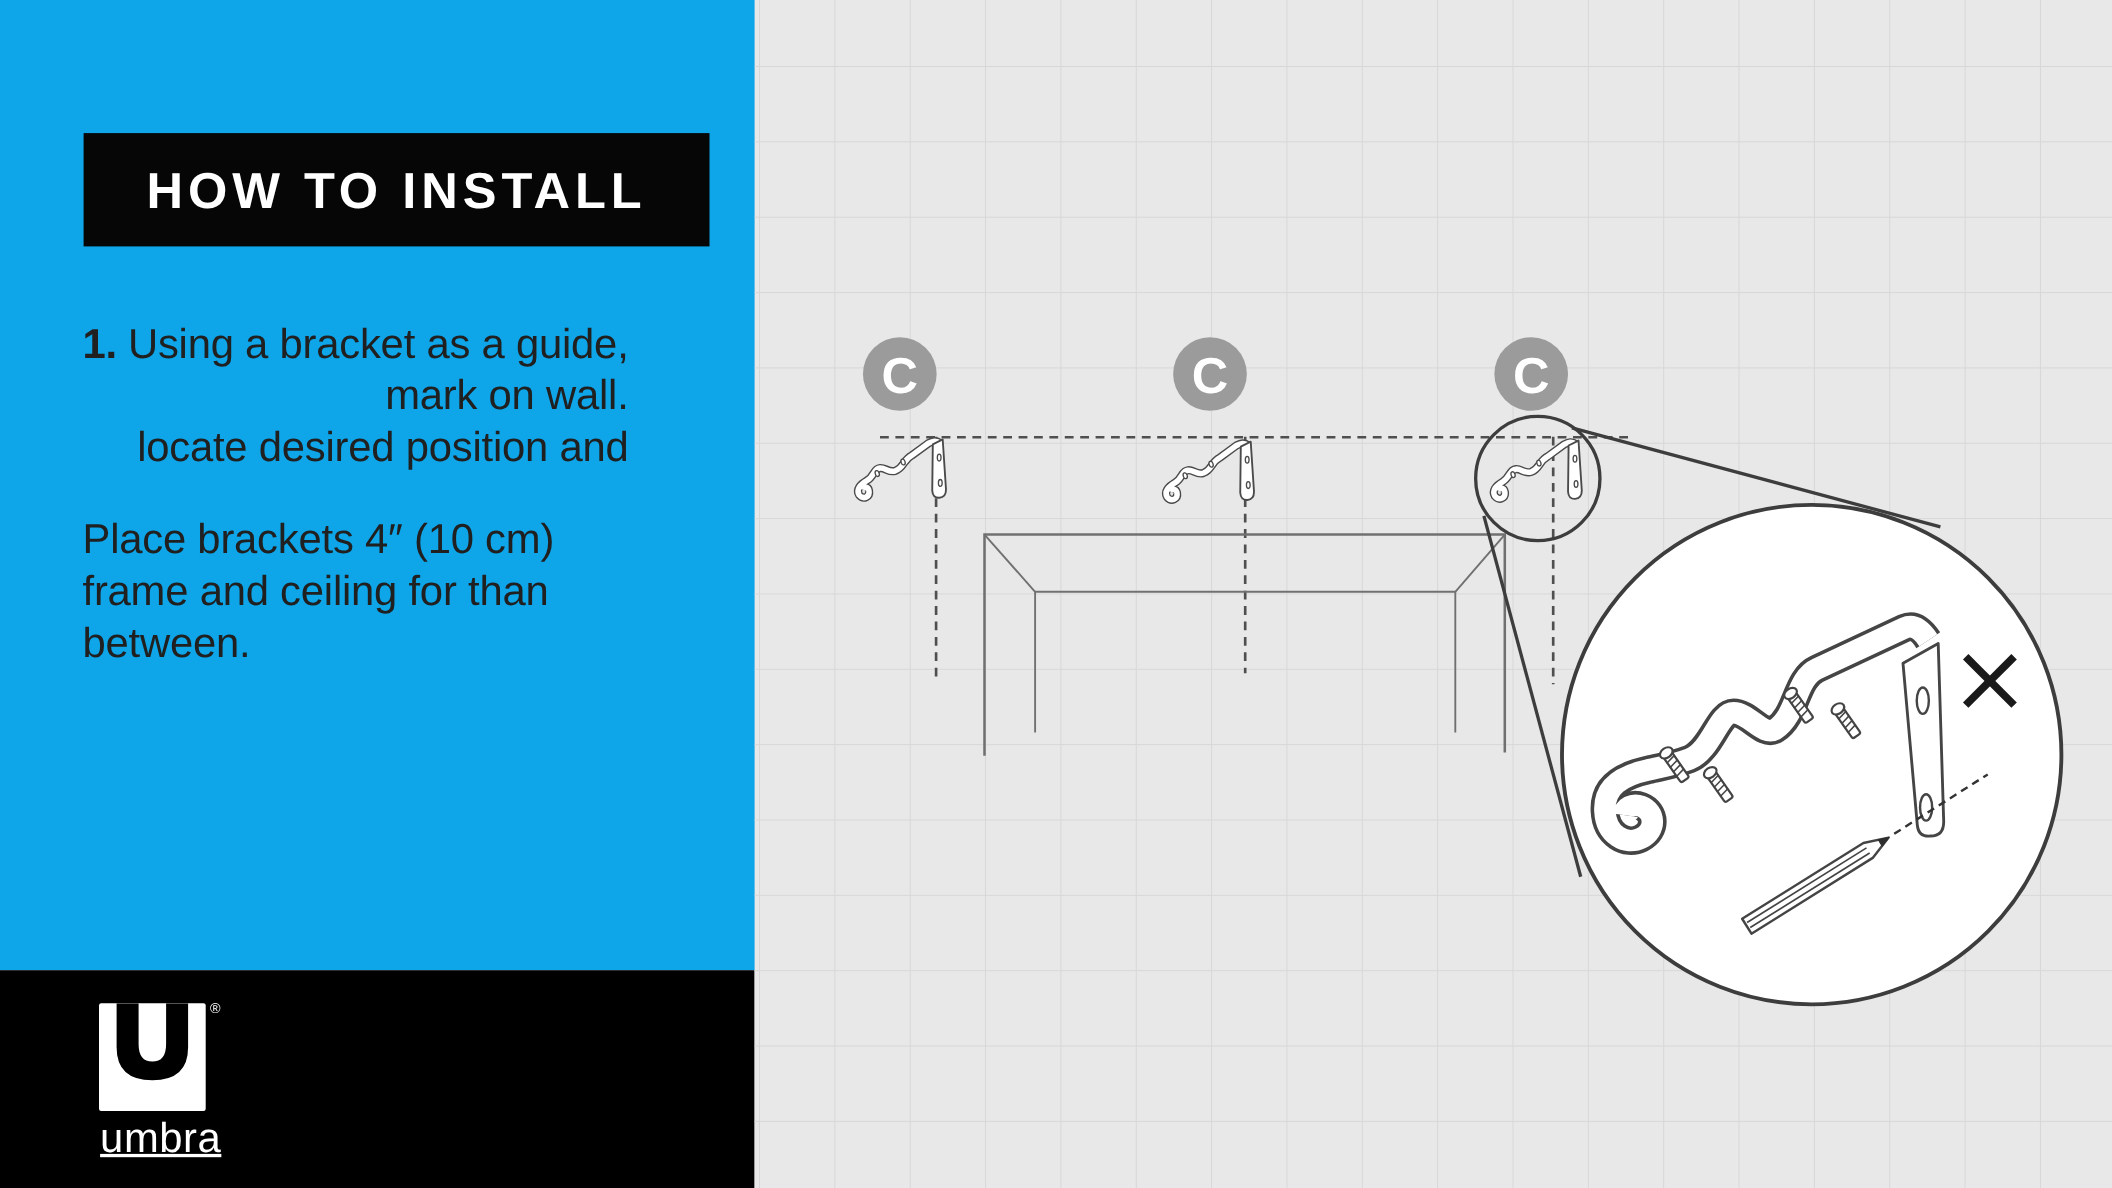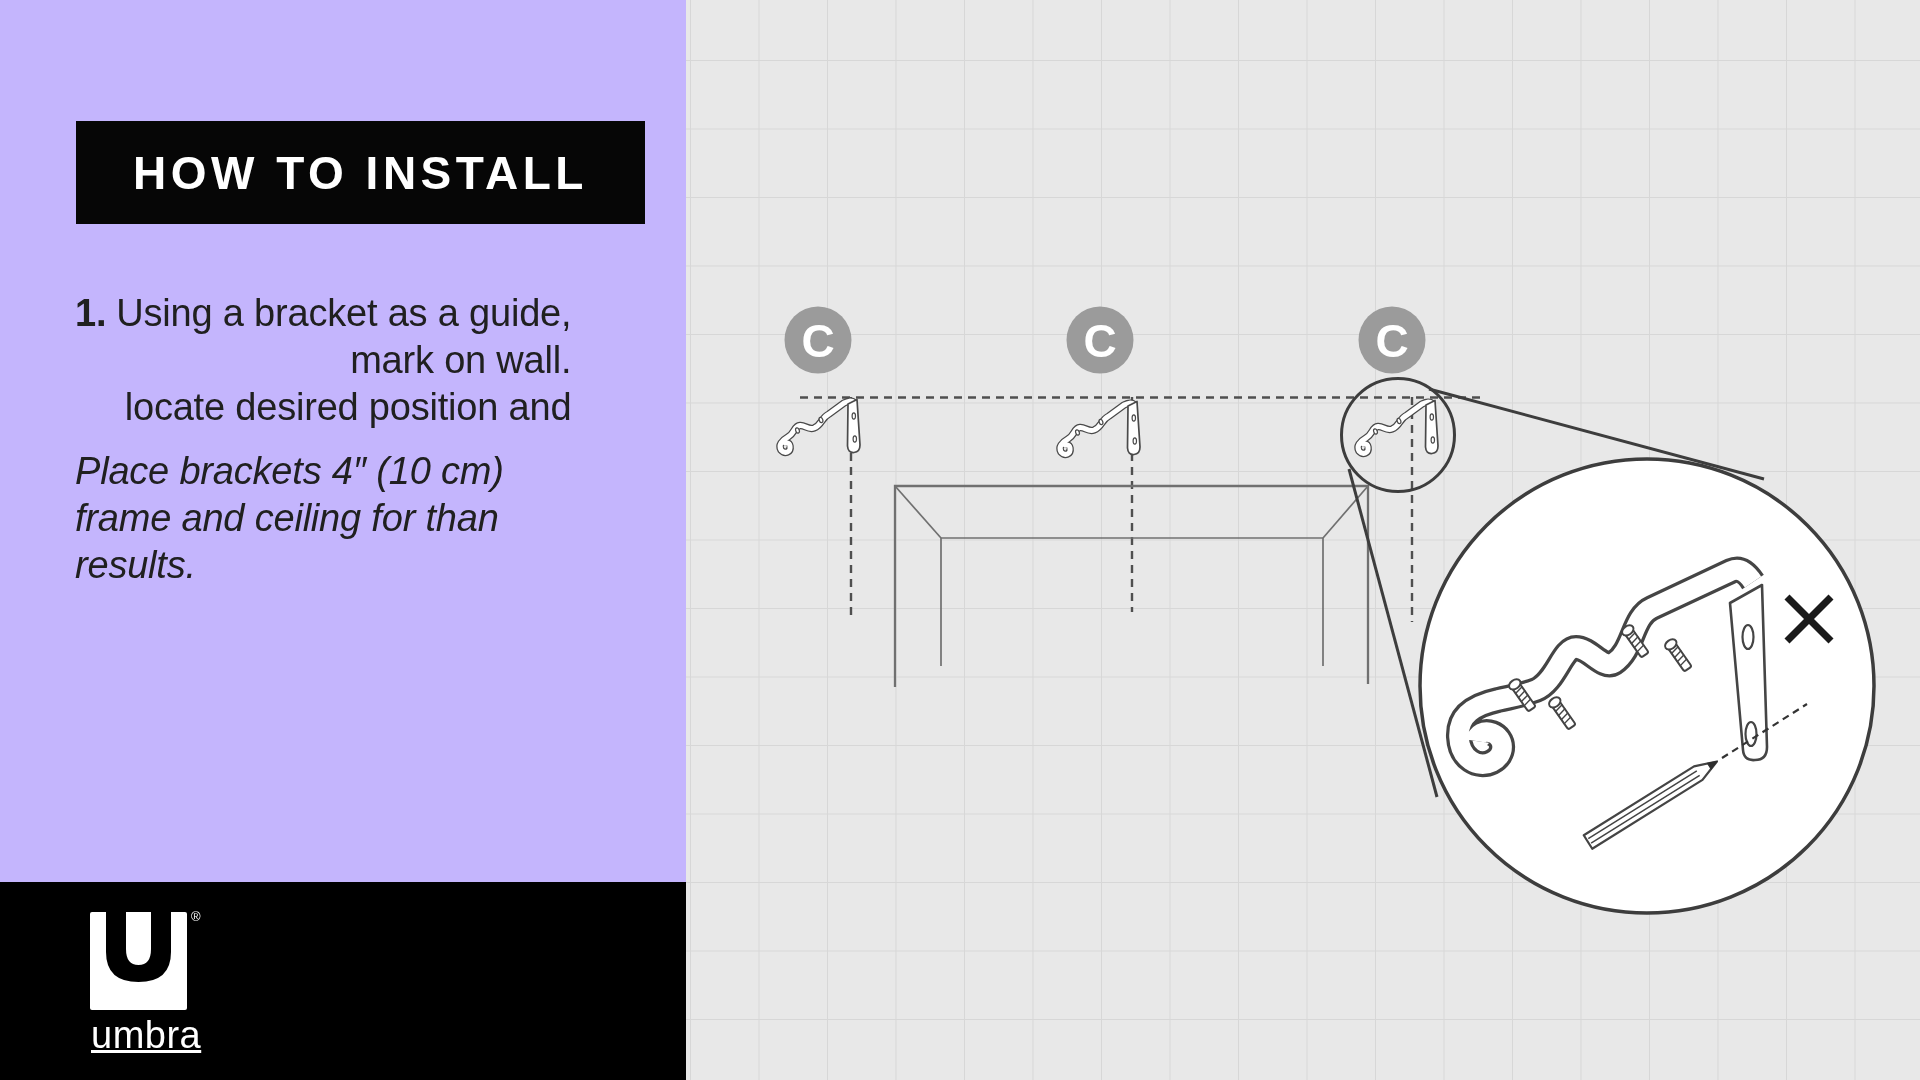--- a/index.html
+++ b/index.html
@@ -1,28 +1,28 @@
 <!DOCTYPE html>
 <html><head>
 <meta charset="utf-8">
 <style>
   * { margin:0; padding:0; box-sizing:border-box; }
   html,body { width:1920px; height:1080px; overflow:hidden; background:#fff;
               font-family:"Liberation Sans", sans-serif; }
   .stage { position:relative; width:1920px; height:1080px; }
 
   
-  .left-panel { position:absolute; left:0; top:0; width:792px; height:882px; background:#c4b5fd; }
+  .left-panel { position:absolute; left:0; top:0; width:792px; height:882px; background:#0ea5e9; }
   .banner { position:absolute; left:76px; top:121px; width:569px; height:103px;
             background:#060606; color:#fff; display:flex; align-items:center; justify-content:center;
             font-size:46px; font-weight:bold; letter-spacing:4.5px; white-space:nowrap; }
   .instructions { position:absolute; left:75px; color:#202020; font-size:38px; line-height:47px;
                   letter-spacing:-0.2px; }
   .para1 { top:290px;text-align:right; }
-  .para2 { top:448px;font-style:italic; }
+  .para2 { top:468px; }
   .step-num { font-weight:bold; margin-right:10px; }
 
   
   .footer { position:absolute; left:0; top:882px; width:686px; height:198px; background:#000; }
   .logo-square { position:absolute; left:90px; top:30px; width:97px; height:98px;
                  background:#fff; border-radius:2px; }
   .reg-mark { position:absolute; left:191px; top:27px; color:#fff; font-size:13px; }
   .wordmark { position:absolute; left:91px; top:132px; width:97px; text-align:center;
               color:#fff; font-size:38px; letter-spacing:0.5px;text-decoration:underline; }
 
@@ -50,21 +50,21 @@
 
     <div class="instructions para1">
       <div><span class="step-num">1.</span><span>Using a bracket as a guide,</span></div>
       <div>mark on wall.</div>
       <div>locate desired position and</div>
     </div>
 
     <div class="instructions para2">
       <div>Place brackets 4″ (10 cm)</div>
       <div>frame and ceiling for than</div>
-      <div>results.</div>
+      <div>between.</div>
     </div>
   </div>
 
   <div class="footer">
     <div class="logo-square">
       <svg width="97" height="98" viewBox="0 0 97 98">
         <path d="M16,0 L36,0 L36,37 Q36,53 48.5,53 Q61,53 61,37 L61,0 L81,0 L81,40 Q81,70 48.5,70 Q16,70 16,40 Z" fill="#000"></path>
       </svg>
     </div>
     <div class="reg-mark">®</div>

